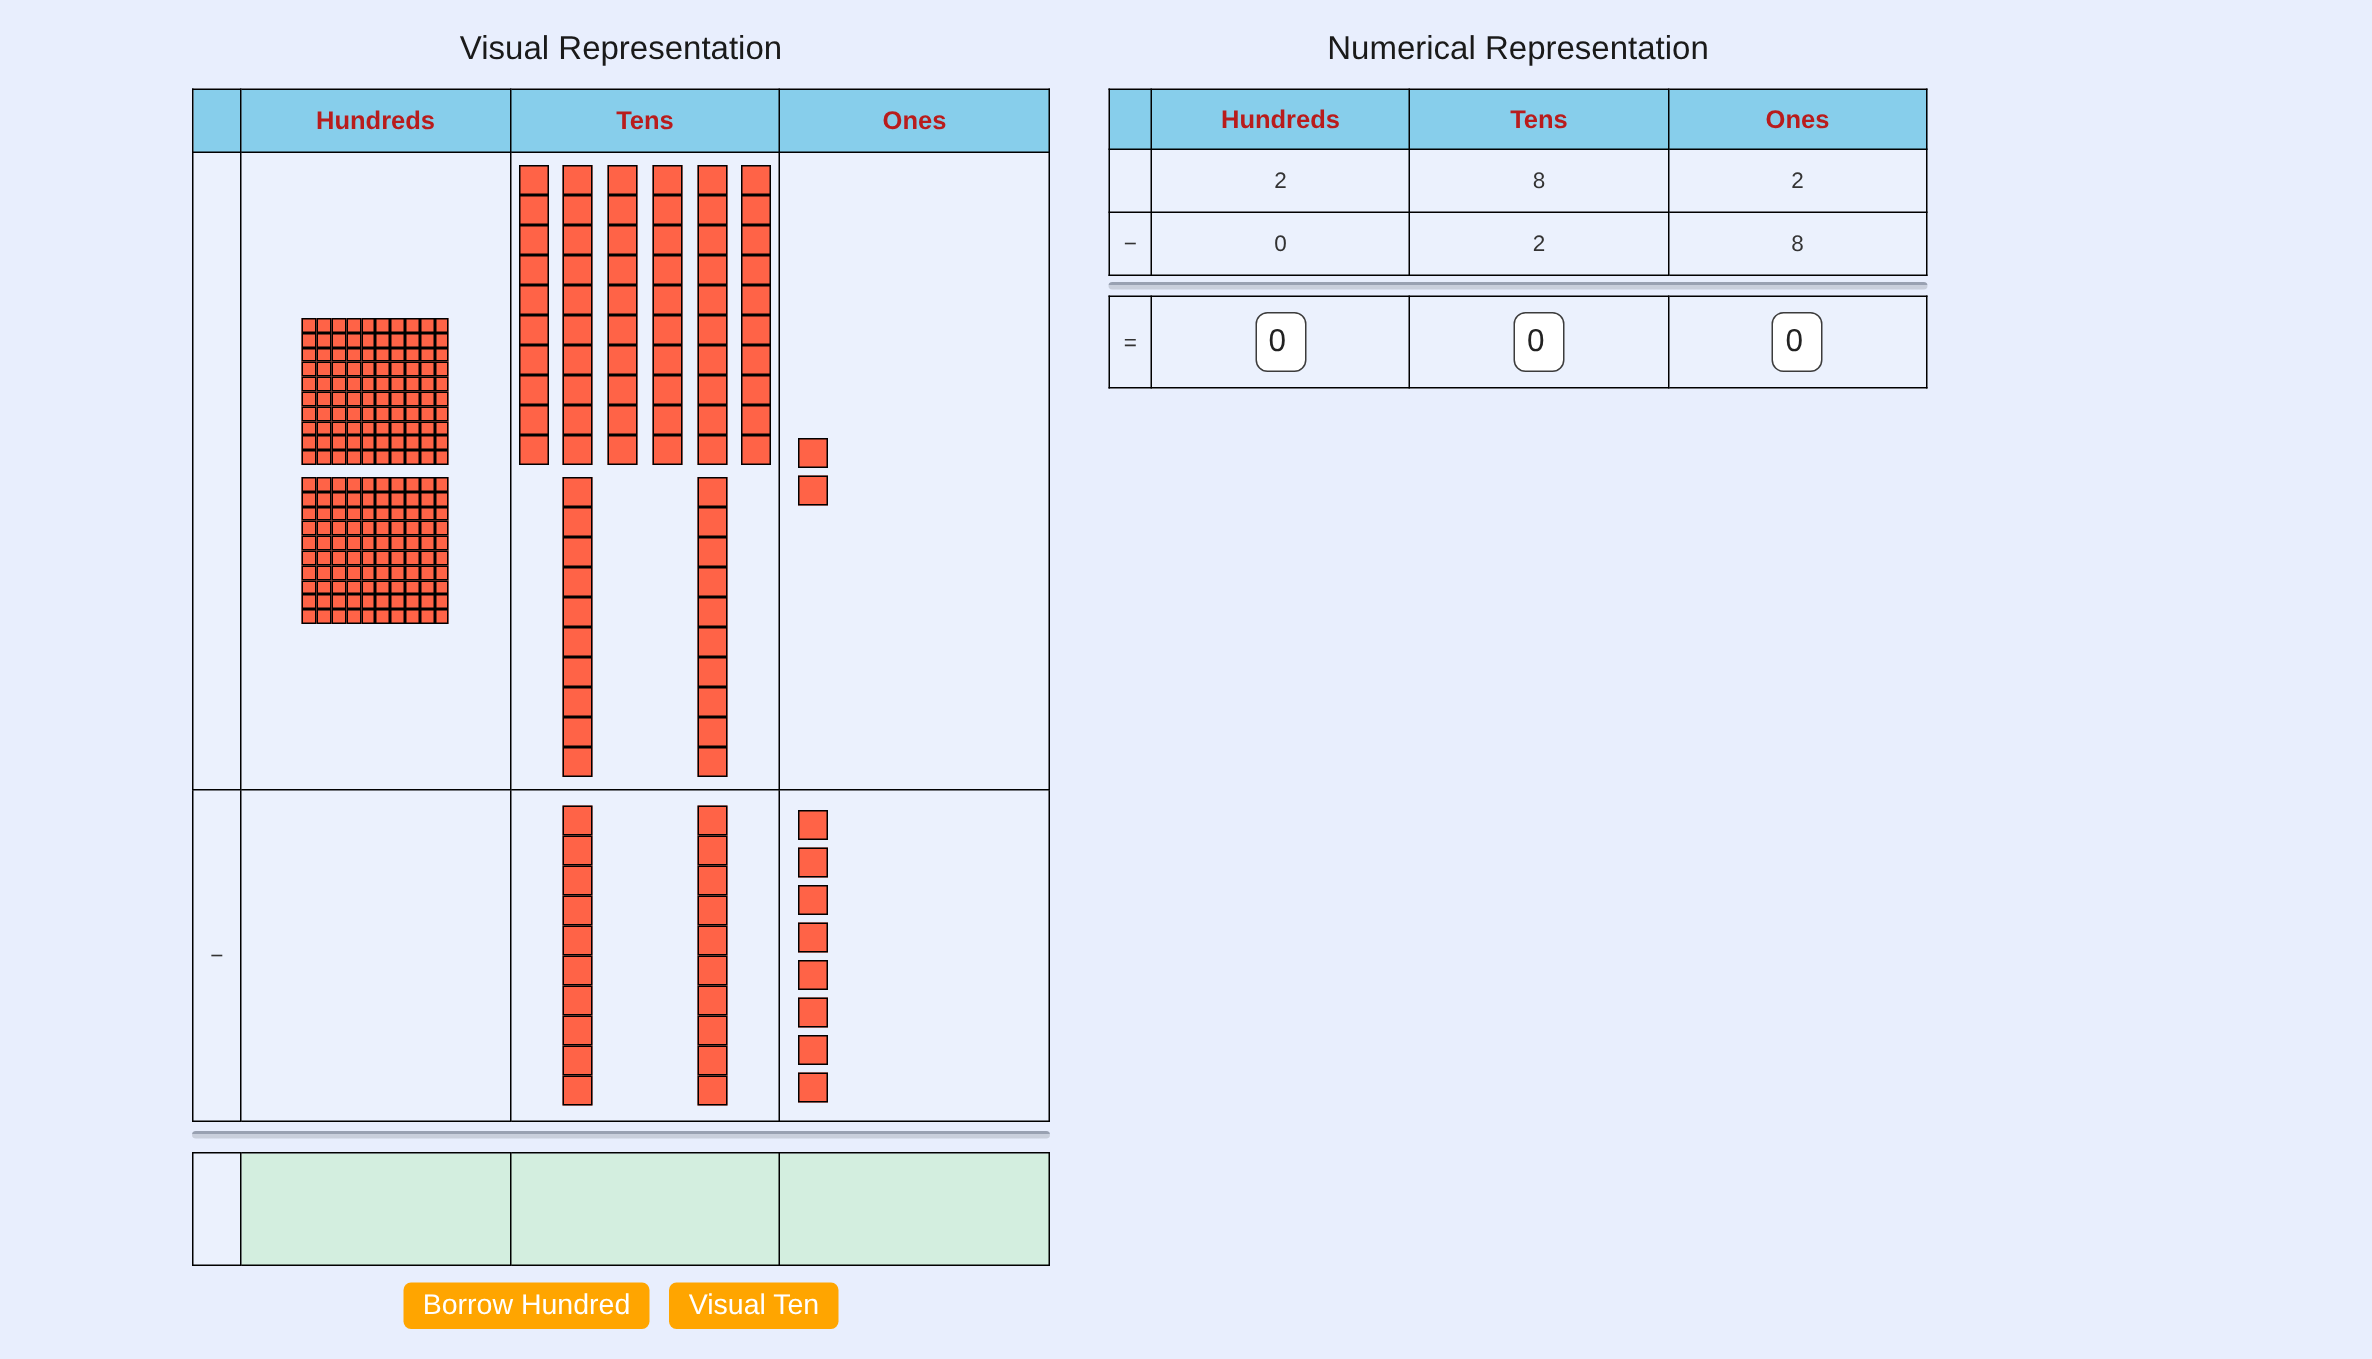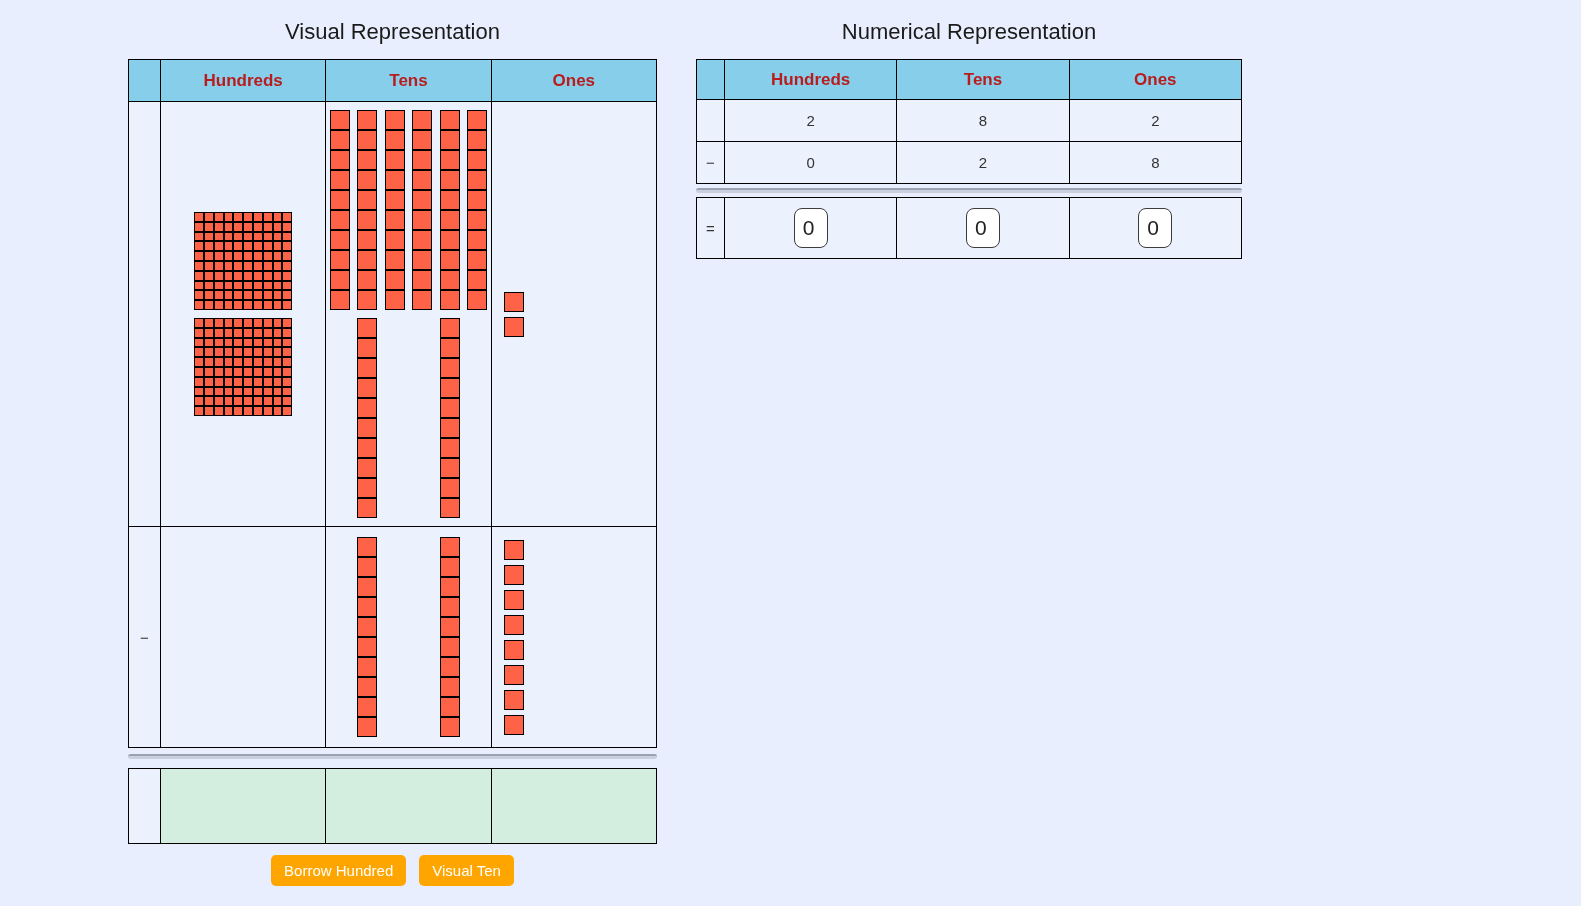--- a/index.html
+++ b/index.html
@@ -3,21 +3,21 @@
 <meta charset="utf-8">
 <style>
   html,body{margin:0;padding:0;}
   body{
     width:1581px;height:906px;
     background:#E8EEFD;
     font-family:"Liberation Sans", sans-serif;
     overflow:hidden;
   }
   .layout{display:flex;align-items:flex-start;padding:20px 0 0 128px;gap:39px;}
-  .panel{width:529px;flex:0 0 auto;}
+  .panel{width:572px;flex:0 0 auto;}
   .panel-num{width:546px;}
   h2.sec-title{
     margin:0 0 16px 0;text-align:center;
     font-size:22px;font-weight:400;color:#1a1a1a;line-height:23px;
   }
   table{border-collapse:collapse;table-layout:fixed;width:100%;}
   td,th{border:1.5px solid #000;padding:0;background:#EBF1FD;}
   th{background:#87CEEB;color:#b91c1c;font-size:17px;font-weight:700;}
   .v-head th{height:41px;}
   .n-head th{height:39px;}
@@ -51,21 +51,21 @@
   .eq-input{
     width:34px;height:40px;box-sizing:border-box;
     border:1.5px solid #3c3c3c;border-radius:8px;background:#fff;
     font-family:"Liberation Sans", sans-serif;font-size:21px;color:#222;
     padding:0 0 0 8px;outline:none;
   }
   
   .btn-row{margin-top:11px;display:flex;justify-content:center;gap:13px;}
   .borrow-btn{
     background:#FFA500;color:#fff;border:none;border-radius:5px;
-    font-family:"Liberation Sans", sans-serif;font-size:15px;
+    font-family:"Liberation Sans", sans-serif;font-size:19px;
     padding:8px 13px;line-height:15px;cursor:pointer;
   }
 </style>
 </head>
 <body>
 
 <div class="layout">
 
   <section class="panel panel-visual">
     <h2 class="sec-title">Visual Representation</h2>

